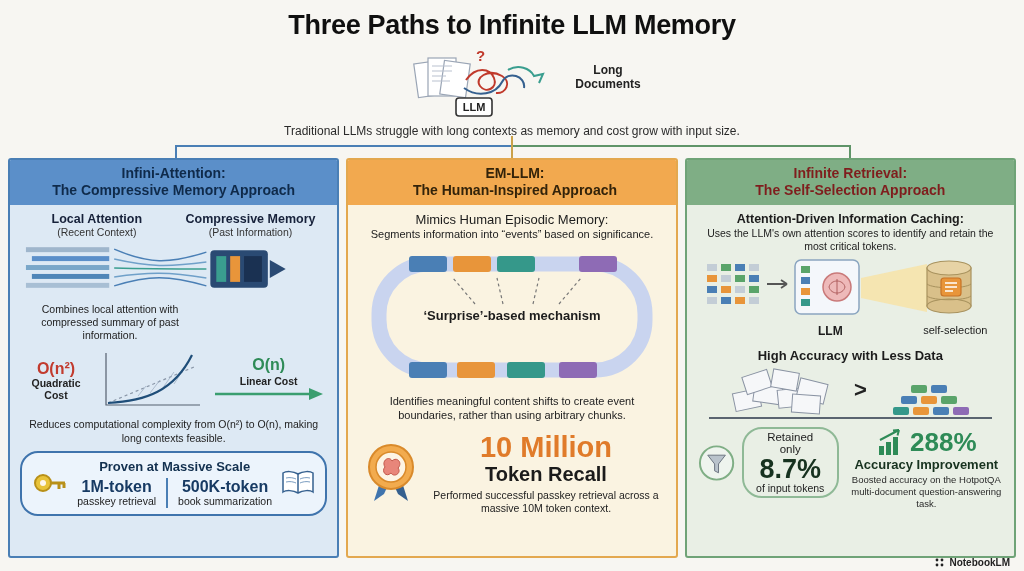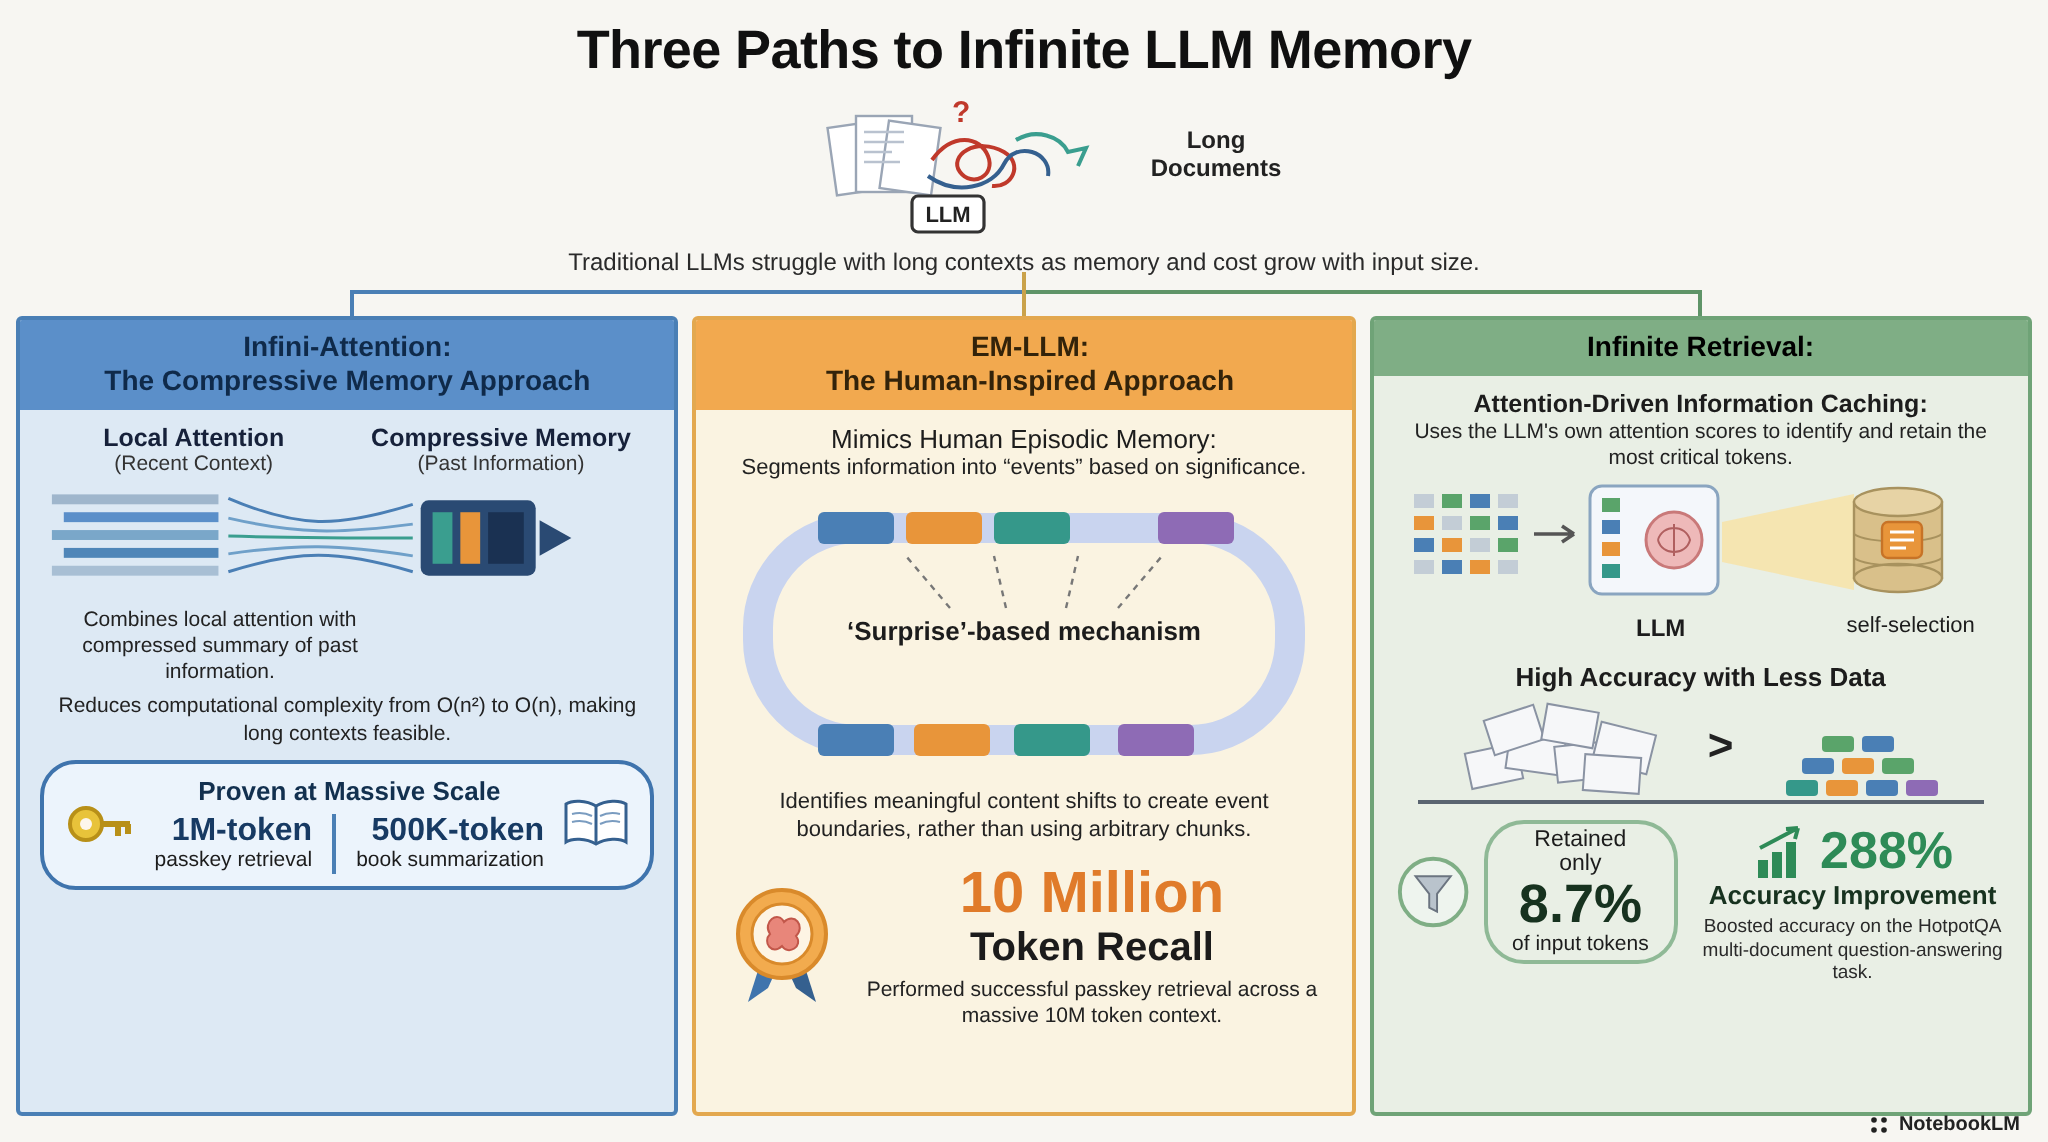--- a/index.html
+++ b/index.html
@@ -33,21 +33,21 @@
     display:flex; gap:7px;
   }
   .col { flex:1; display:flex; flex-direction:column; border-radius:3px; overflow:hidden; }
   .col-blue  { background:#dde9f4; border:2px solid #4a7fb5; }
   .col-orange{ background:#faf3e1; border:2px solid #e3a84f; }
   .col-green { background:#e9efe5; border:2px solid #6fa377; }
 
   .col-head { padding:5px 6px 6px; text-align:center; line-height:1.2; }
   .head-blue  { background:#5b8fc9; color:#0f2a4a; }
   .head-orange{ background:#f2a94f; color:#33230a;padding-left:12px; }
-  .head-green { background:#7fae85; color:#000000; }
+  .head-green { background:#7fae85; color:#7f1d1d; }
   .head-l1, .head-l2 { font-size:14px; font-weight:800; }
 
   .col-body { flex:1; padding:7px 10px; overflow:hidden; }
 
   
   .la-row { display:flex; margin-bottom:2px; }
   .la-label { flex:1; text-align:center; line-height:1.15; }
   .la-label .b { font-size:12.5px; font-weight:800; color:#16213a; }
   .la-label .s { font-size:10.5px; color:#333; }
   .combine { width:176px; font-size:10.5px; text-align:center; color:#222; margin:1px 0 4px 2px; line-height:1.25; }
@@ -59,21 +59,21 @@
   .linear-block { flex:1; text-align:center; }
   .complexity { text-align:center; font-size:10.5px; color:#222; margin:4px 4px 6px; line-height:1.25; }
   .proven-card {
     border:2px solid #3f74ad; background:#ecf4fc; border-radius:18px;
     padding:6px 10px; display:flex; align-items:center; gap:8px;
   }
   .proven-mid { flex:1; }
   .proven-title { text-align:center; font-size:13px; font-weight:800; color:#12304f; margin-bottom:4px; }
   .proven-stats { display:flex; justify-content:center; align-items:center; gap:10px; }
   .stat { text-align:center; line-height:1.1; }
-  .stat .v { display:block; font-size:16px; font-weight:800; color:#173a63;text-align:right; }
+  .stat .v { display:block; font-size:16px; font-weight:800; color:#173a63; }
   .stat .l { display:block; font-size:10.5px; color:#1c1c1c; }
   .vdiv { width:2px; height:30px; background:#4a7fb5; }
 
   
   .col-orange .col-body { text-align:center; }
   .mimics-title { font-size:13px; font-weight:400; color:#1c1c1c; }
   .mimics-sub { font-size:11px; color:#222; margin-top:1px; }
   .snake { position:relative; height:148px; margin:4px 0 2px; }
   .snake svg { position:absolute; left:50%; transform:translateX(-50%); top:0; }
   .surprise { position:absolute; top:64px; left:0; width:100%; font-size:13px; font-weight:800; color:#1c1c1c; }
@@ -175,20 +175,42 @@
           <path d="M95,37 C130,32 150,32 188,38" stroke="#6fa0c9"></path>
           <path d="M95,46 C130,35 150,35 188,46" stroke="#4a7fb5"></path>
         </g>
         <rect x="192" y="10" width="58" height="38" rx="4" fill="#2a4a73"></rect>
         <rect x="198" y="16" width="10" height="26" fill="#3a9e8f"></rect>
         <rect x="212" y="16" width="10" height="26" fill="#e8953a"></rect>
         <rect x="226" y="16" width="18" height="26" fill="#1a3152"></rect>
         <path d="M252,20 l16,9 -16,9 z" fill="#2a4a73"></path>
       </svg>
       <p class="combine">Combines local attention with compressed summary of past information.</p>
+      <div class="cost-row">
+        <div class="quad-labels">
+          <div class="onq">O(n²)</div>
+          <div class="cost-sub">Quadratic Cost</div>
+        </div>
+        <svg width="106" height="62" viewBox="0 0 106 62">
+          <path d="M8,4 V56 H102" stroke="#55606e" stroke-width="1.2" fill="none"></path>
+          <path d="M10,54 L96,18" stroke="#8a97a8" stroke-width="1.2" fill="none" stroke-dasharray="3,3"></path>
+          <g stroke="#9fb0c4" stroke-width="0.8">
+            <path d="M40,47 l8,-10 M52,44 l10,-13 M64,40 l12,-17 M76,35 l13,-20"></path>
+          </g>
+          <path d="M10,54 C48,52 76,42 94,6" stroke="#1f4e79" stroke-width="2.2" fill="none"></path>
+        </svg>
+        <div class="linear-block">
+          <div class="onl">O(n)</div>
+          <div class="cost-sub">Linear Cost</div>
+          <svg width="112" height="14" viewBox="0 0 112 14">
+            <line x1="2" y1="7" x2="96" y2="7" stroke="#3a9e6f" stroke-width="2.5"></line>
+            <path d="M96,1 L110,7 L96,13 z" fill="#3a9e6f"></path>
+          </svg>
+        </div>
+      </div>
       <p class="complexity">Reduces computational complexity from O(n²) to O(n), making long contexts feasible.</p>
       <div class="proven-card">
         <svg width="36" height="34" viewBox="0 0 36 34">
           <circle cx="11" cy="17" r="8" fill="#e8c33a" stroke="#b89018" stroke-width="2"></circle>
           <circle cx="11" cy="17" r="3" fill="#fdf6ec"></circle>
           <path d="M19,17 H33 M27,17 v6 M32,17 v5" stroke="#b89018" stroke-width="3" fill="none"></path>
         </svg>
         <div class="proven-mid">
           <div class="proven-title">Proven at Massive Scale</div>
           <div class="proven-stats">
@@ -256,20 +278,21 @@
           <div class="ml">Token Recall</div>
           <div class="msub">Performed successful passkey retrieval across a massive 10M token context.</div>
         </div>
       </div>
     </div>
   </section>
 
   <section class="col col-green">
     <header class="col-head head-green">
       <div class="head-l1">Infinite Retrieval:</div>
+      <div class="head-l2">The Self-Selection Approach</div>
     </header>
     <div class="col-body">
       <div class="caching-title">Attention-Driven Information Caching:</div>
       <div class="caching-sub">Uses the LLM's own attention scores to identify and retain the most critical tokens.</div>
       <div class="rdiagram">
         <svg width="310" height="66" viewBox="0 0 310 66">
           <g>
             <rect x="12" y="8" width="10" height="7" fill="#c3cdd6"></rect>
               <rect x="26" y="8" width="10" height="7" fill="#5aa46a"></rect>
               <rect x="40" y="8" width="10" height="7" fill="#4a7fb5"></rect>

